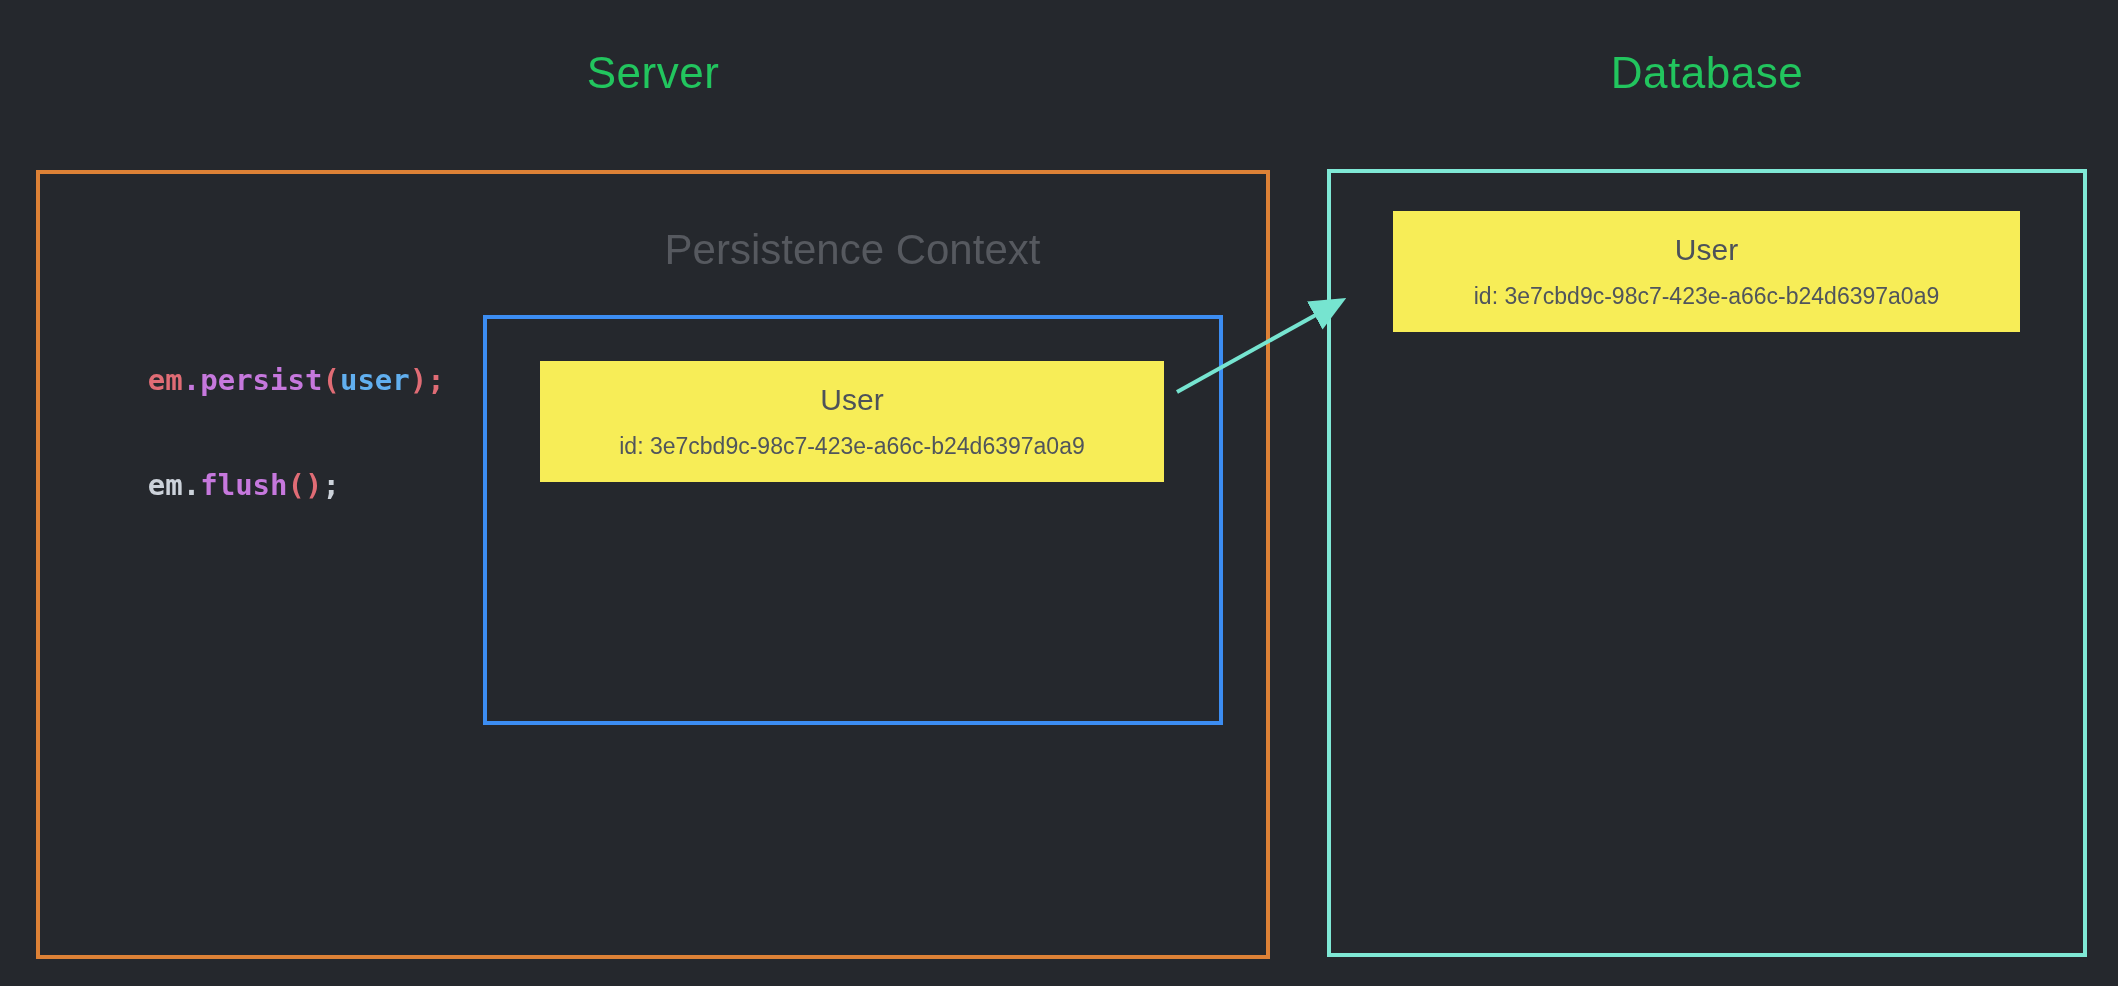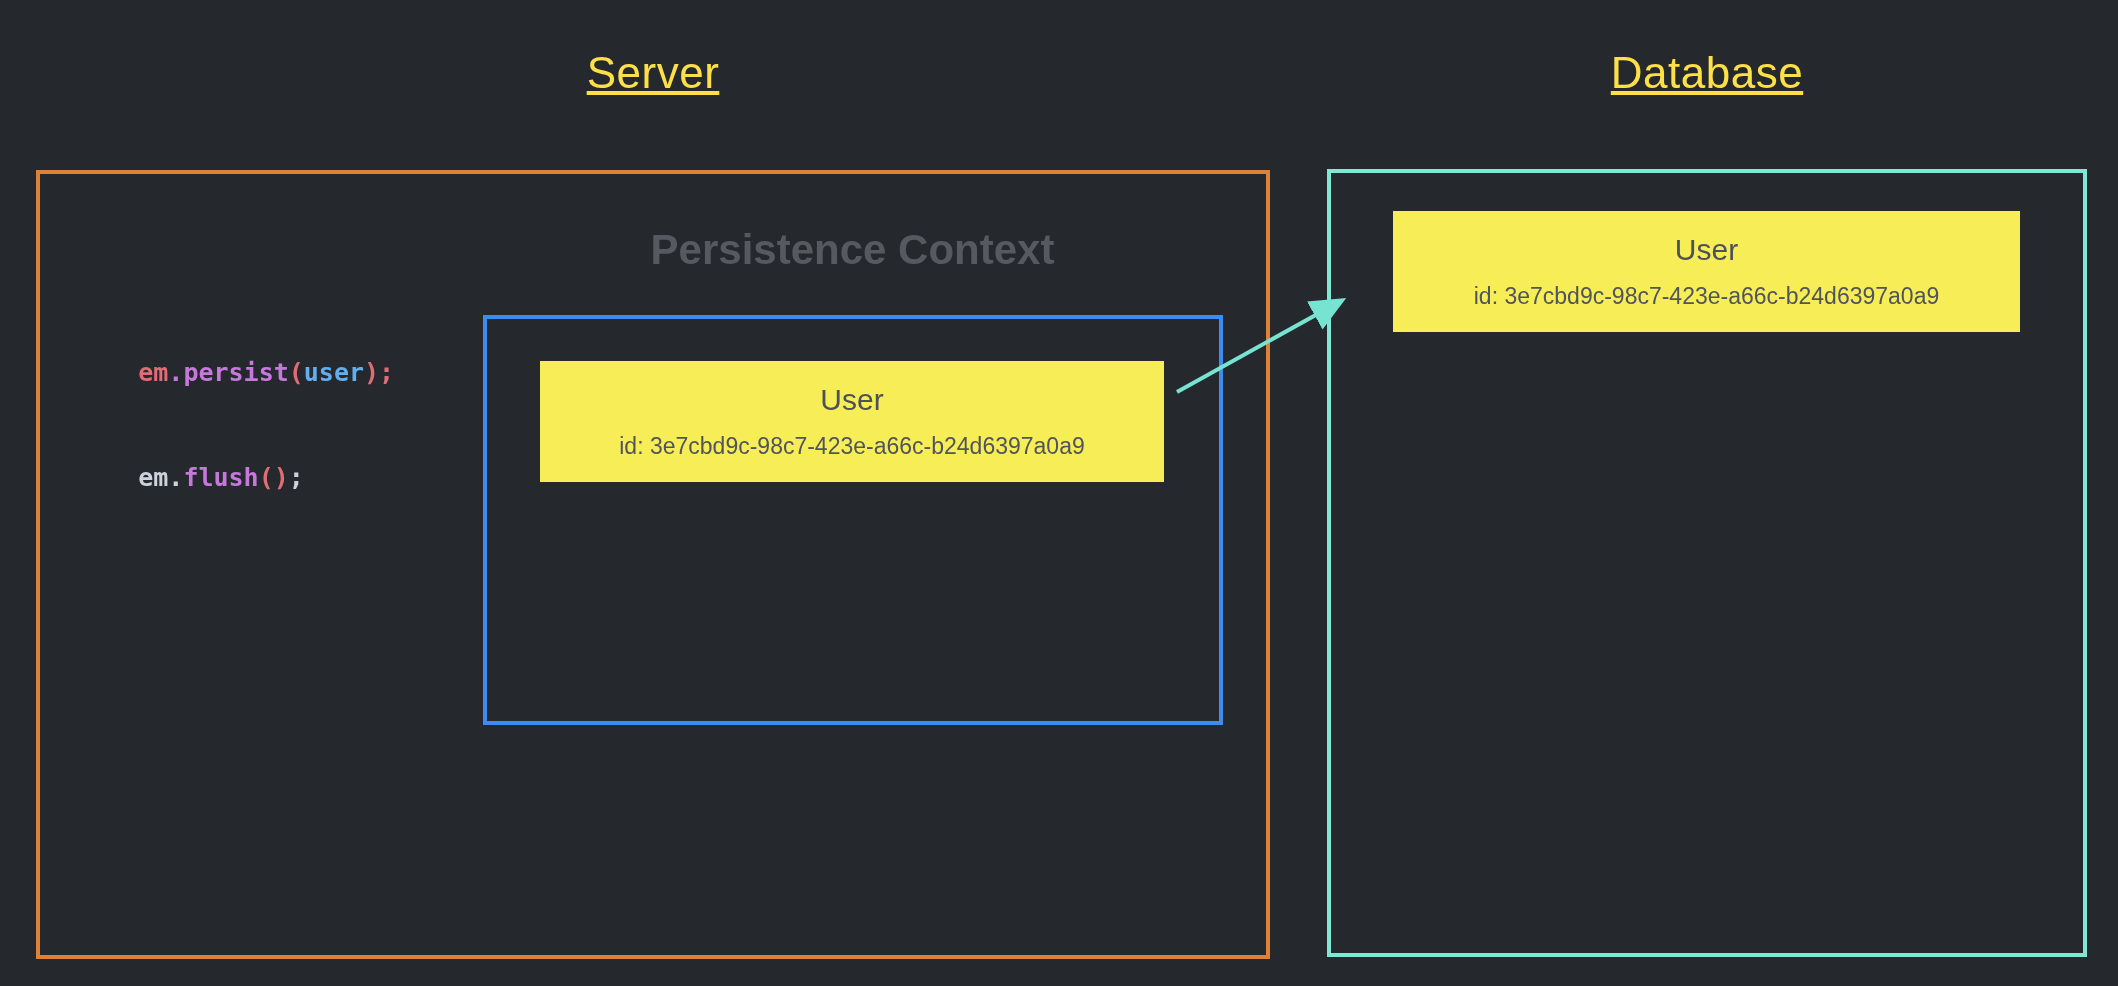--- a/index.html
+++ b/index.html
@@ -13,42 +13,41 @@
     height: 986px;
     background: #25282d;
     font-family: "Liberation Sans", sans-serif;
     overflow: hidden;
   }
   .zone-title {
     position: absolute;
     text-align: center;
     font-size: 44px;
     font-weight: 400;
-    color: #fde047;
+    color: #22c55e;
     letter-spacing: 0.5px;
-    text-decoration: underline;
   }
   #server-title  { left: 36px;   width: 1234px; top: 48px; }
   #database-title{ left: 1327px; width: 760px;  top: 48px; }
 
   .zone-box { position: absolute; box-sizing: border-box; background: transparent; }
   #server-box {
     left: 36px; top: 170px; width: 1234px; height: 789px;
     border: 4px solid #dd8136;
   }
   #database-box {
     left: 1327px; top: 169px; width: 760px; height: 788px;
     border: 4px solid #7fe8d5;
   }
   #persistence-context-title {
     position: absolute;
     left: 483px; width: 739px; top: 226px;
     text-align: center;
     font-size: 42px;
-    font-weight: 700;
+    font-weight: 400;
     color: #56595f;
   }
   #persistence-context-box {
     left: 483px; top: 315px; width: 740px; height: 410px;
     border: 4px solid #3c8df2;
   }
 
   .entity-card {
     position: absolute;
     box-sizing: border-box;
@@ -62,21 +61,21 @@
   }
   #persistence-user-card { left: 540px;  top: 361px; width: 624px; height: 121px; }
   #database-user-card    { left: 1393px; top: 211px; width: 627px; height: 121px; }
   .entity-title { font-size: 30px; line-height: 1.2; color: #4d525a; }
   .entity-id    { font-size: 23px; line-height: 1.3; margin-top: 14px; color: #50555c; }
 
   .code-line {
     position: absolute;
     left: 78px;
     font-family: "DejaVu Sans Mono", "Liberation Mono", monospace;
-    font-size: 25px;
+    font-size: 29px;
     font-weight: bold;
     white-space: pre;
   }
   #code-line-1 { top: 329px; }
   #code-line-2 { top: 434px; text-align: center; }
   .tok-red    { color: #e06c75; }
   .tok-purple { color: #c678dd; }
   .tok-blue   { color: #61afef; }
   .tok-plain  { color: #ccd2da; }
 

